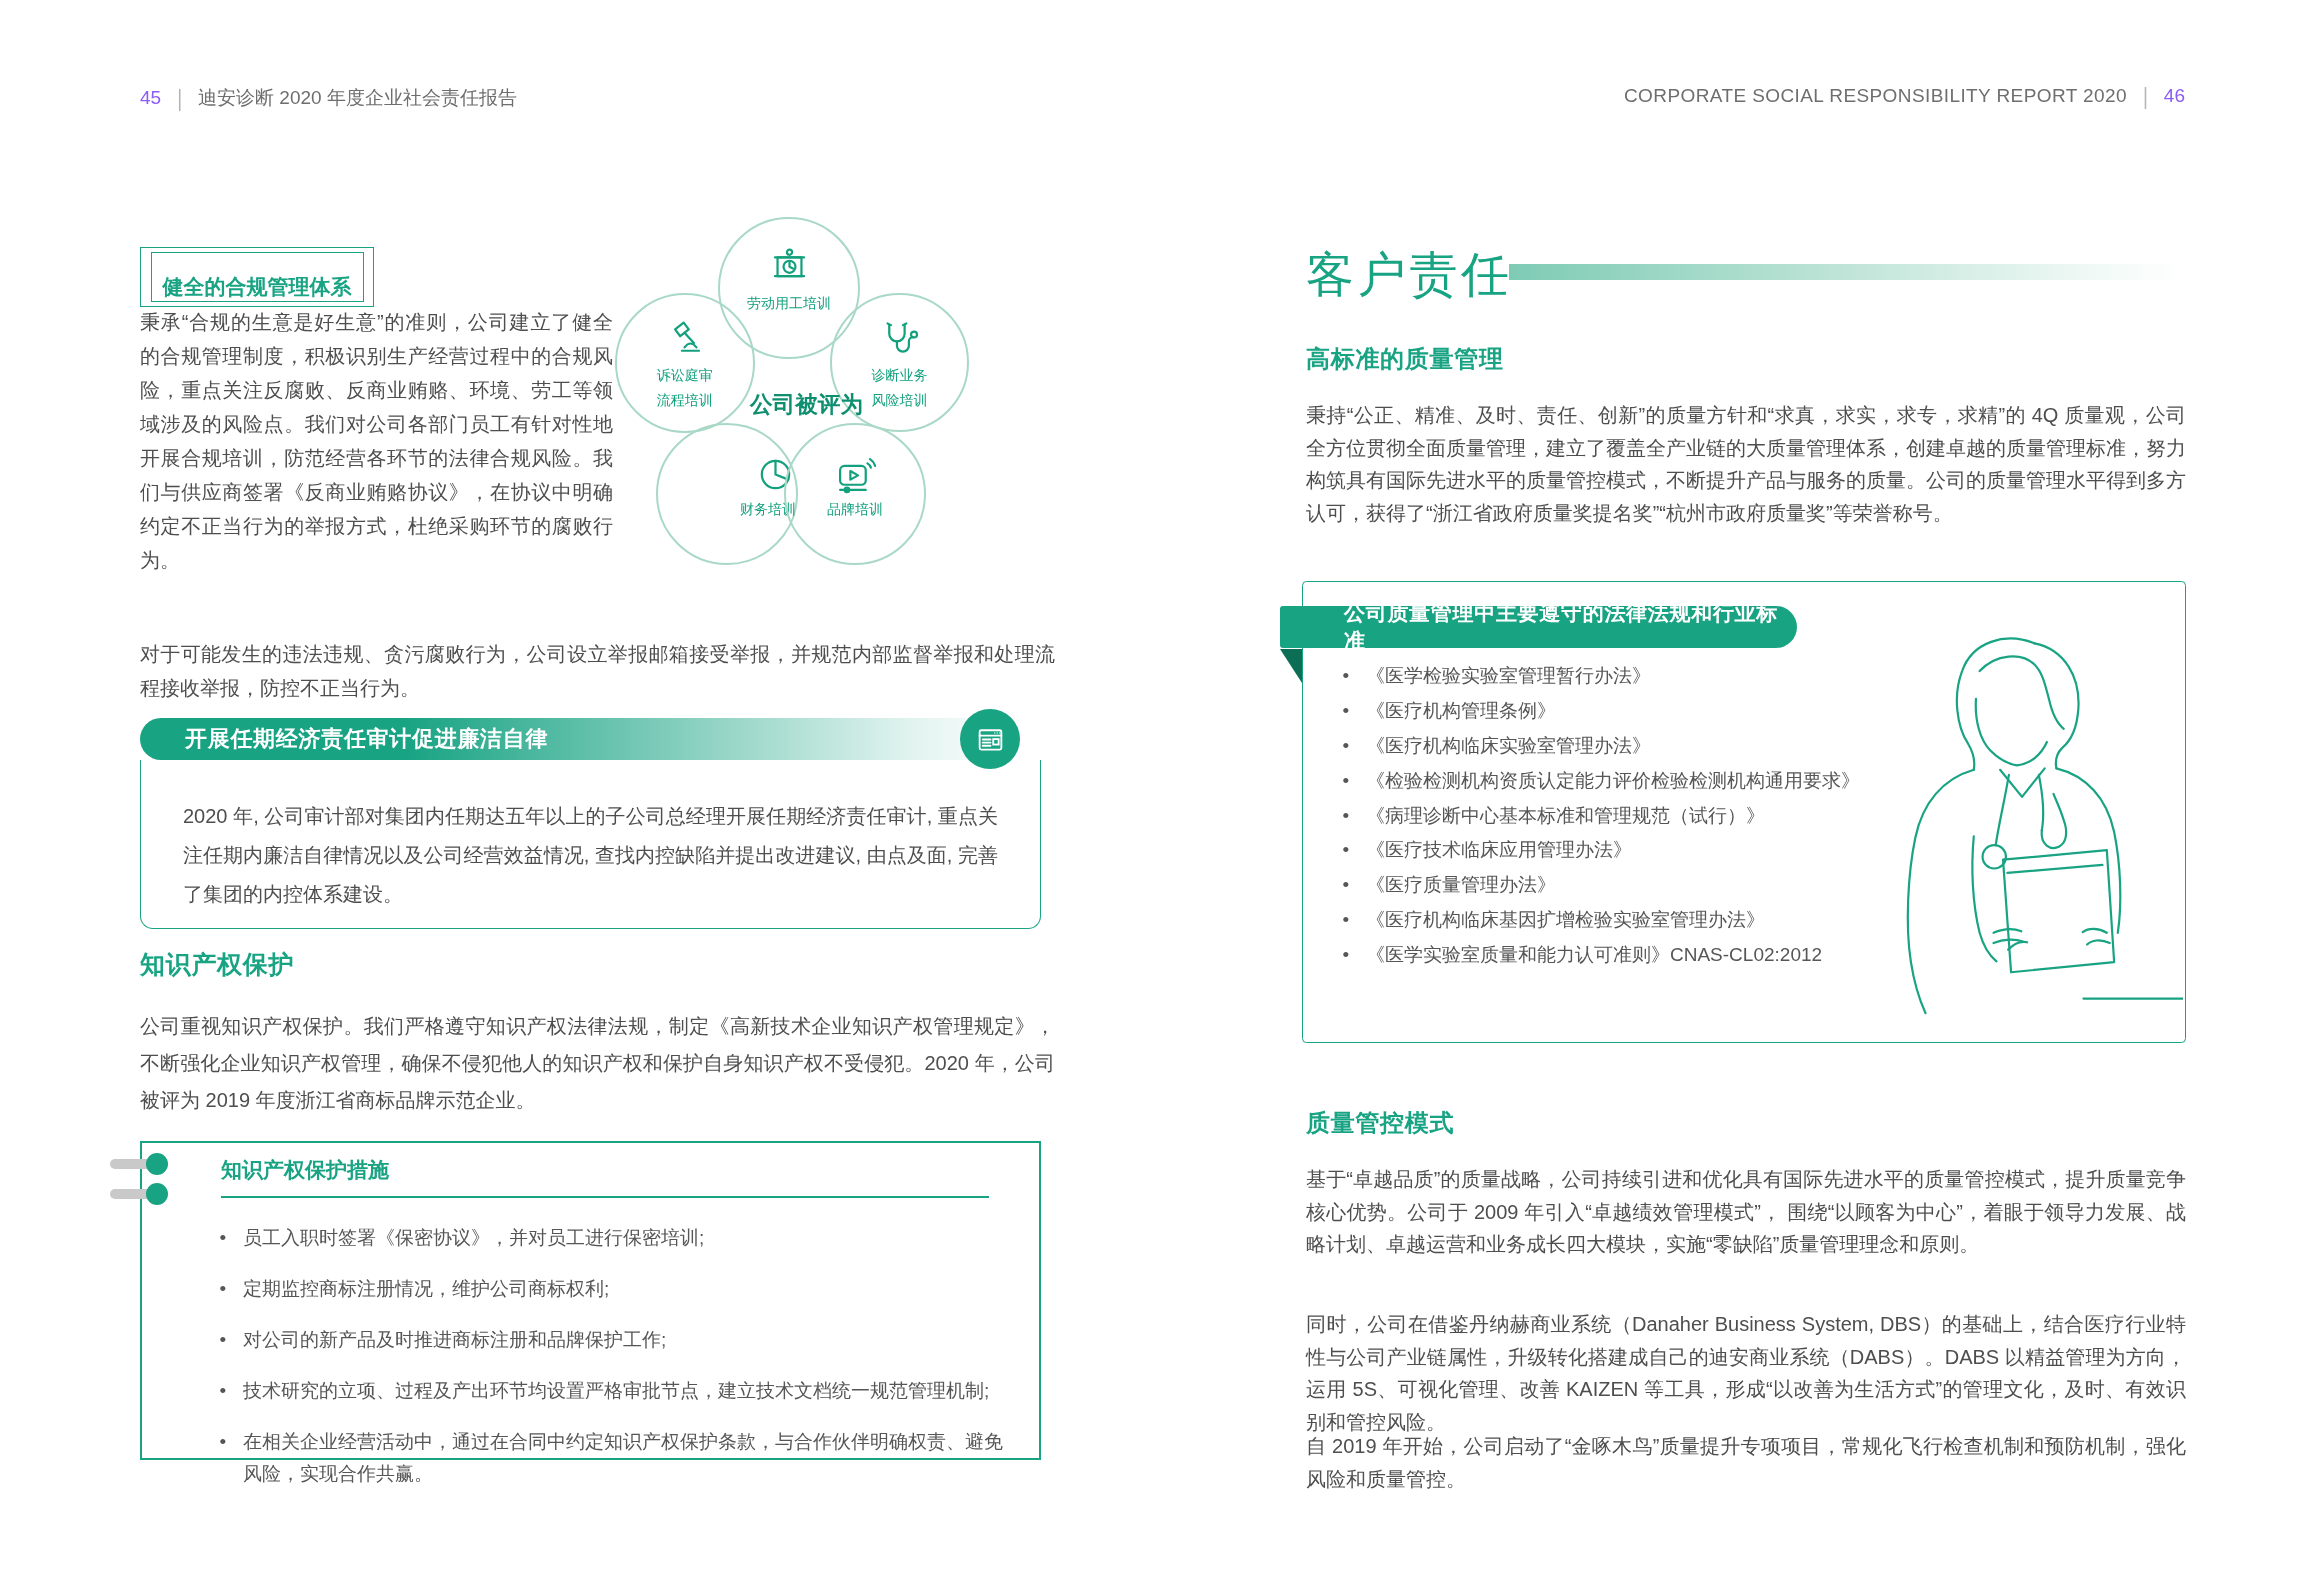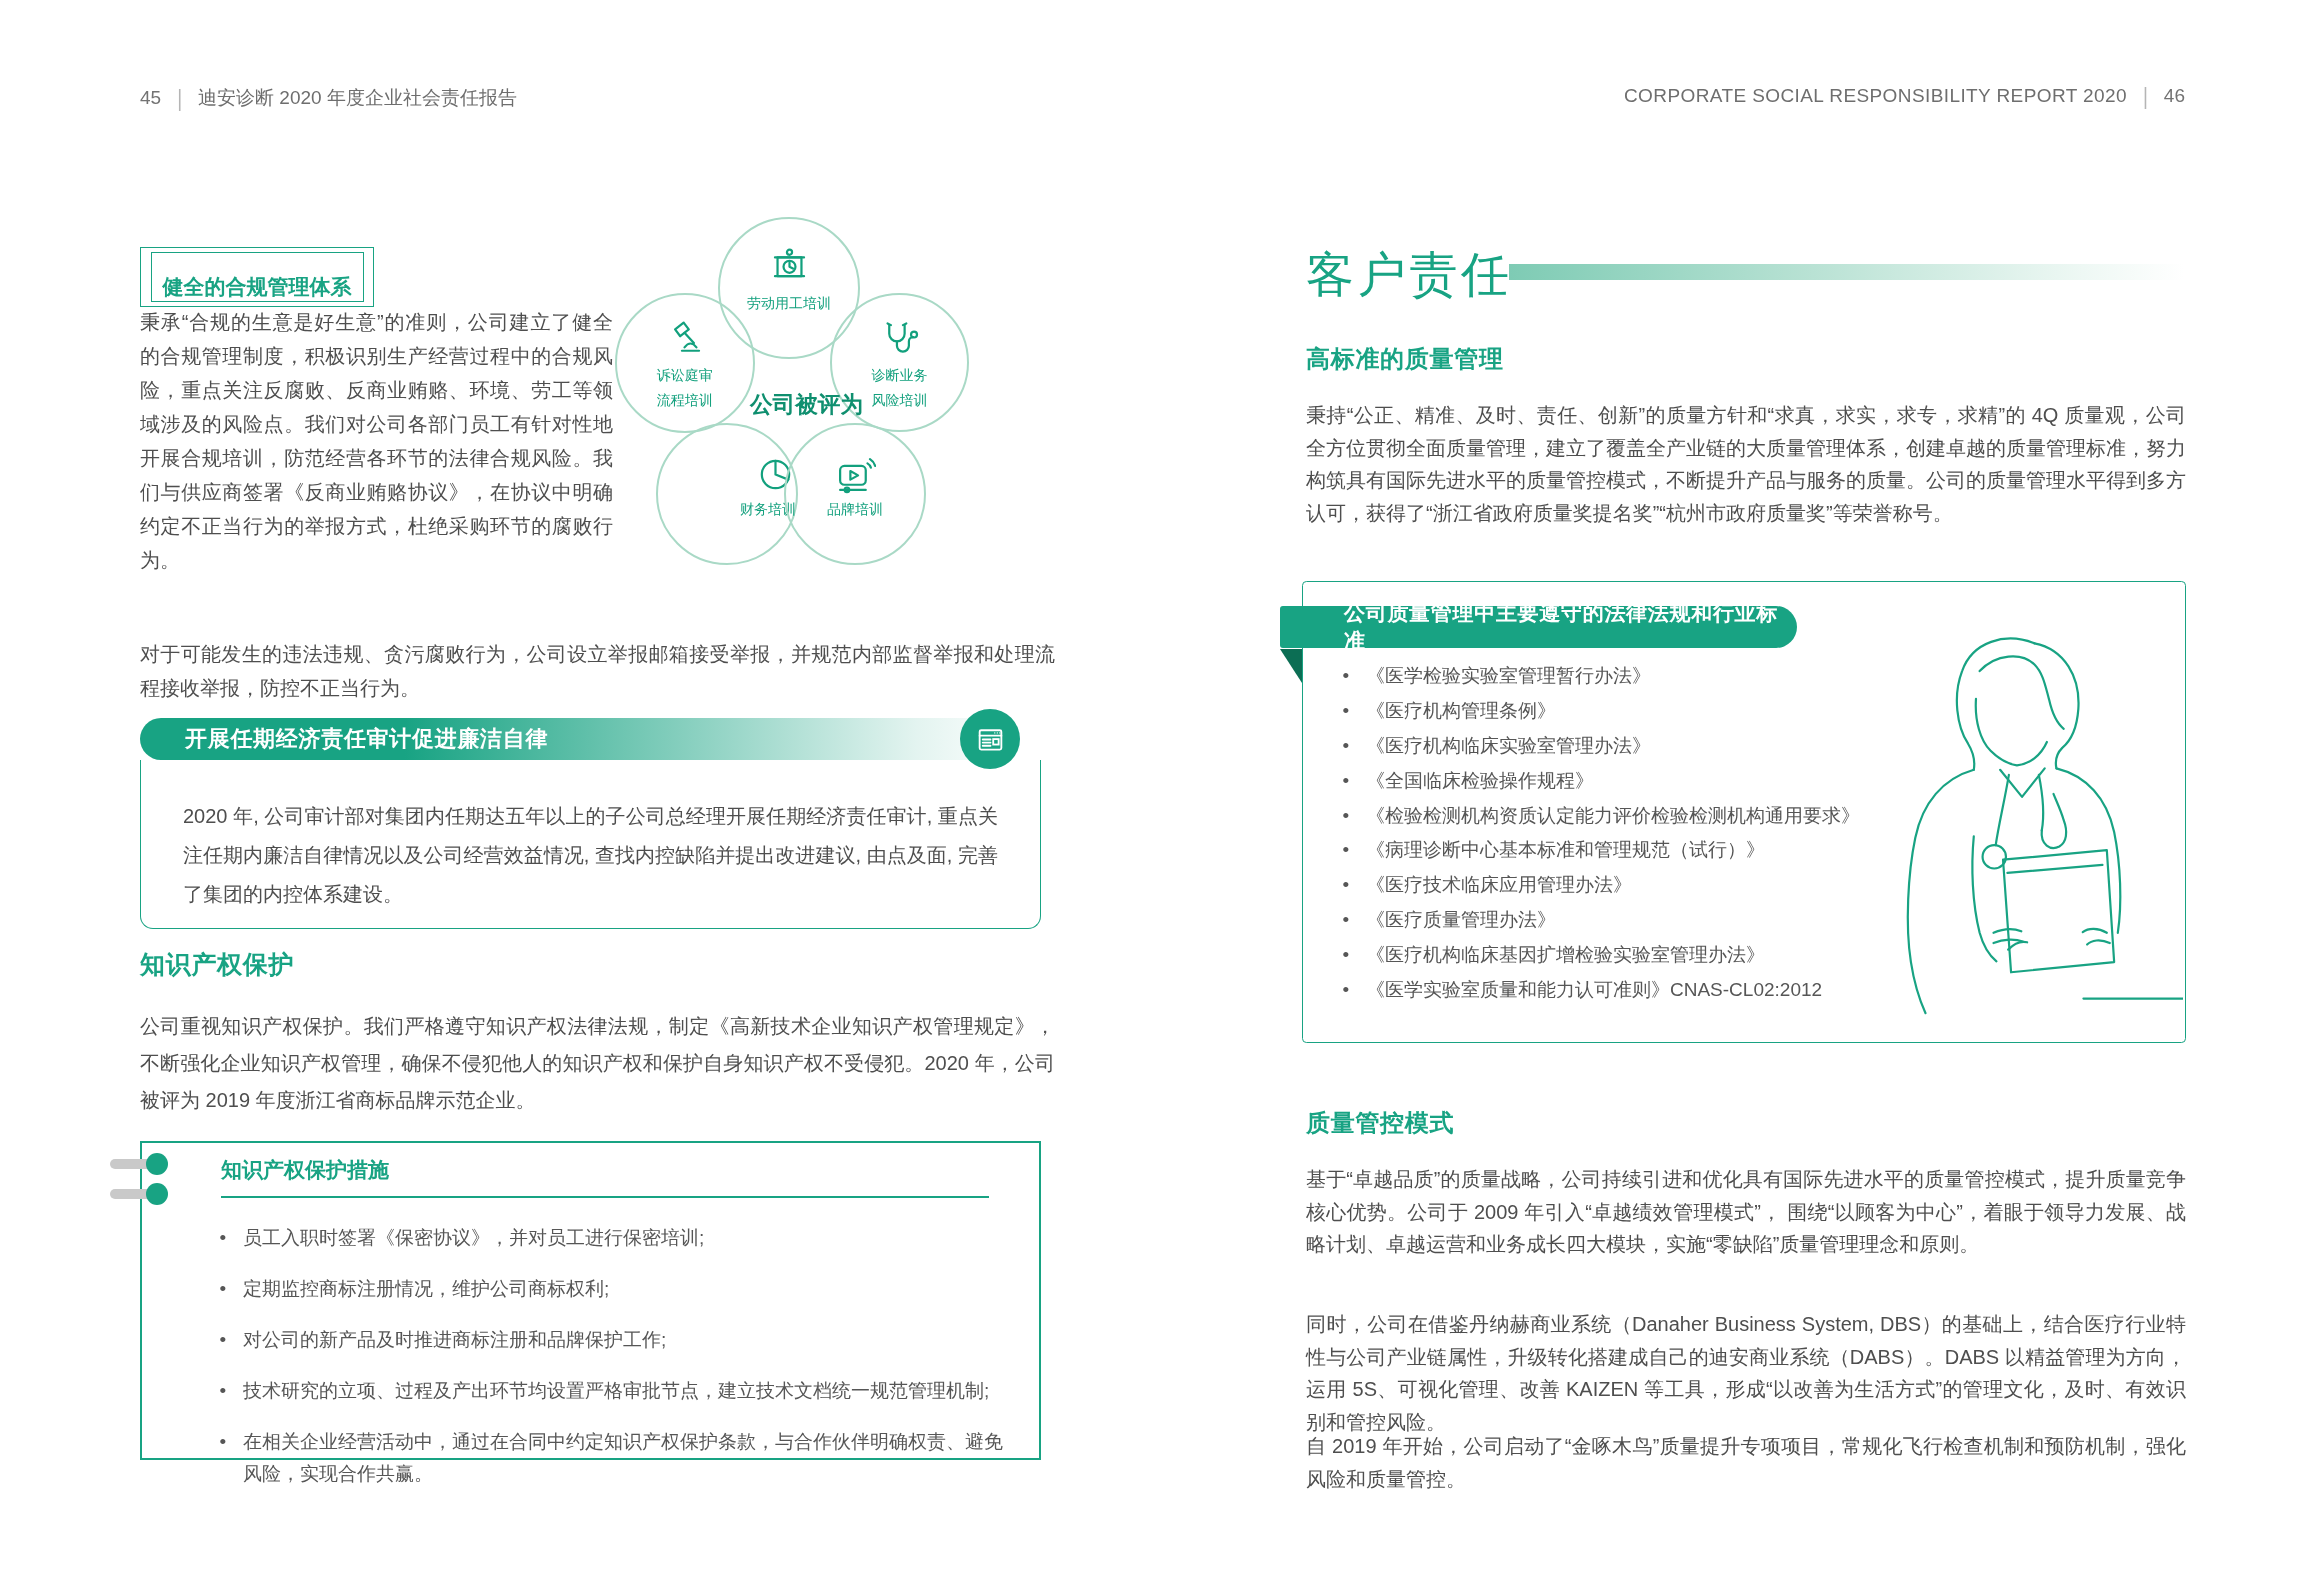--- a/index.html
+++ b/index.html
@@ -1,20 +1,20 @@
 <!DOCTYPE html>
 <html style="font-size:11.7px"><head>
 <meta charset="utf-8">
 <style>
   html,body{margin:0;padding:0;background:#ffffff;}
   body{width:2319px;height:1574px;position:relative;font-family:"Liberation Sans",sans-serif;color:#4e4e4e;}
   .abs{position:absolute;}
   
   .pg-header{font-size:19px;color:#6e6e6e;display:flex;align-items:center;gap:16px;}
-  .pg-header .num{color:#737373;}
+  .pg-header .num{color:#8b5cf6;}
   .pg-header .sep{color:#b5b5b5;font-weight:100;transform:scaleY(1.25);}
   .sec-heading{font-size:25px;font-weight:bold;color:#18a383;letter-spacing:0.7px;}
   .body-para{font-size:20px;line-height:34px;color:#4e4e4e;text-align:justify;}
   
   .badge{width:232px;height:58px;border:1.5px solid #18a383;position:relative;}
   .badge-inner{position:absolute;left:9.5px;right:9.5px;top:3.7px;bottom:3.7px;border:1.5px solid #18a383;display:flex;align-items:flex-end;justify-content:center;}
   .badge-inner span{font-size:21px;font-weight:bold;color:#18a383;}
   
   .circle{position:absolute;border:2.9px solid #a9d9c6;border-radius:50%;background:transparent;display:flex;flex-direction:column;align-items:center;box-sizing:border-box;}
   .circle .lbl{font-size:14px;color:#12a07d;line-height:25px;text-align:center;}
@@ -191,21 +191,20 @@
 
 <div class="abs laws-box" style="left:1302px;top:581px;width:884px;height:462px;"></div>
 <div class="abs laws-banner" style="left:1280px;top:606px;width:517px;">
   <span>公司质量管理中主要遵守的法律法规和行业标准</span>
 </div>
 <div class="abs laws-fold" style="left:1280px;top:649px;"></div>
 <ul class="dotlist laws-list abs" style="left:1338px;top:660px;width:825px;">
   <li>《医学检验实验室管理暂行办法》</li>
   <li>《医疗机构管理条例》</li>
   <li>《医疗机构临床实验室管理办法》</li>
-  <li>《全国临床检验操作规程》</li>
   <li>《检验检测机构资质认定能力评价检验检测机构通用要求》</li>
   <li>《病理诊断中心基本标准和管理规范（试行）》</li>
   <li>《医疗技术临床应用管理办法》</li>
   <li>《医疗质量管理办法》</li>
   <li>《医疗机构临床基因扩增检验实验室管理办法》</li>
   <li>《医学实验室质量和能力认可准则》CNAS-CL02:2012</li>
 </ul>
 
 <div class="abs doctor" style="left:1864px;top:617px;width:319px;height:424px;overflow:hidden;">
   <svg width="319" height="424" viewBox="0 0 436 580">

